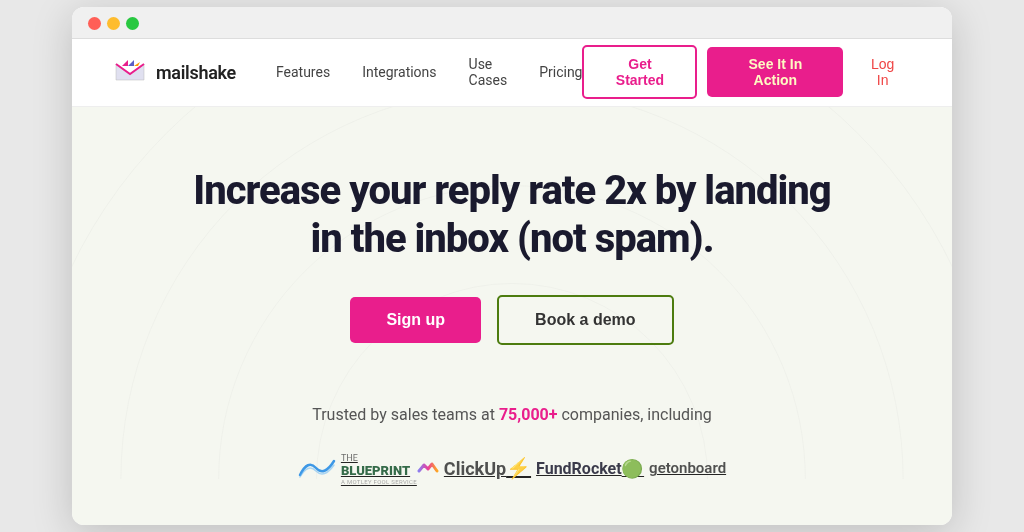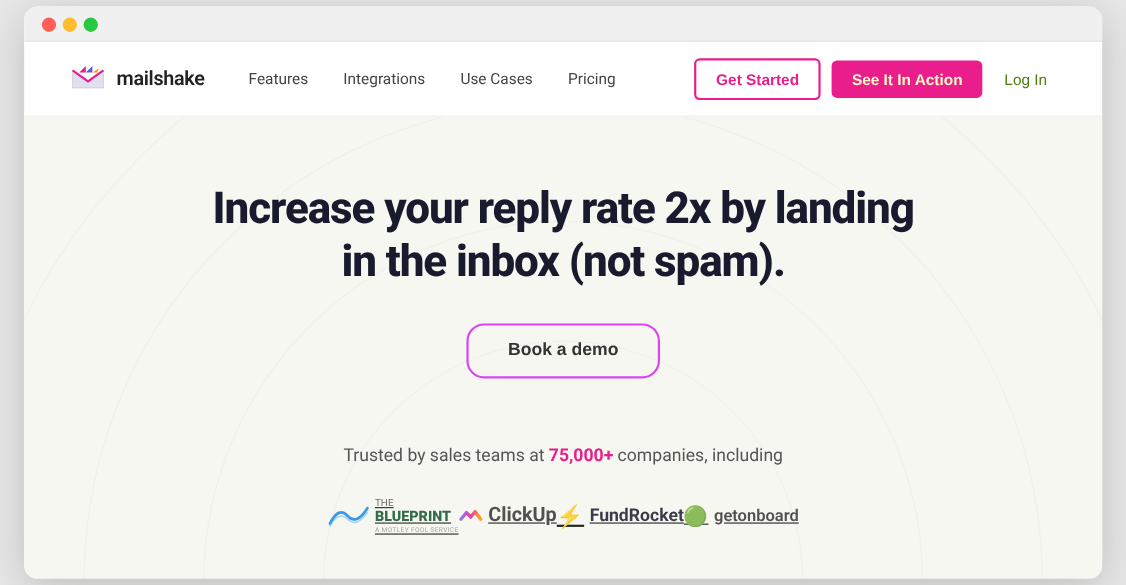--- a/index.html
+++ b/index.html
@@ -7,21 +7,21 @@
       font-family: -apple-system, BlinkMacSystemFont, 'Segoe UI', Roboto, sans-serif;
       background: #e8e8e8;
       display: flex;
       justify-content: center;
       align-items: center;
       height: 100vh;
       min-height: 532px;
     }
 
     .browser-window {
-      width: 980px;
+      width: 880px;
       max-width: 980px;
       border-radius: 12px;
       overflow: hidden;
       box-shadow: 0 8px 40px rgba(0,0,0,0.18);
       background: #fff;
     }
 
     .browser-chrome {
       background: #f0f0f0;
       padding: 10px 16px 8px;
@@ -122,21 +122,21 @@
       background: #e91e8c;
       color: #fef9c3;
       border-radius: 5px;
       font-size: 14px;
       font-weight: 700;
       cursor: pointer;
     }
 
     .btn-login {
       font-size: 14px;
-      color: #4d7c0f;
+      color: #ef4444;
       background: transparent;
       border: none;
       cursor: pointer;
       padding: 9px 10px;
     }
 
     
     .hero {
       display: flex;
       flex-direction: column;
@@ -171,22 +171,22 @@
       border-radius: 5px;
       font-size: 16px;
       font-weight: 700;
       cursor: pointer;
     }
 
     .btn-demo {
       padding: 14px 36px;
       background: transparent;
       color: #333;
-      border: 2px solid #d946ef;
-      border-radius: 16px;
+      border: 2px solid #4d7c0f;
+      border-radius: 5px;
       font-size: 16px;
       font-weight: 600;
       cursor: pointer;
     }
 
     
     .trust-section {
       display: flex;
       flex-direction: column;
       align-items: center;
@@ -363,20 +363,21 @@
         <button class="btn-login">Log In</button>
       </div>
     </nav>
 
     <section class="hero">
       <h1 class="hero-title">
         <span>Increase your reply rate 2x by landing</span><br>
         <span>in the inbox (not spam).</span>
       </h1>
       <div class="hero-buttons">
+        <button class="btn-signup">Sign up</button>
         <button class="btn-demo">Book a demo</button>
       </div>
     </section>
 
     <section class="trust-section">
       <p class="trust-text">
         <span>Trusted by sales teams at </span><span class="trust-highlight">75,000+</span><span> companies, including</span>
       </p>
       <div class="logos-row">
 

